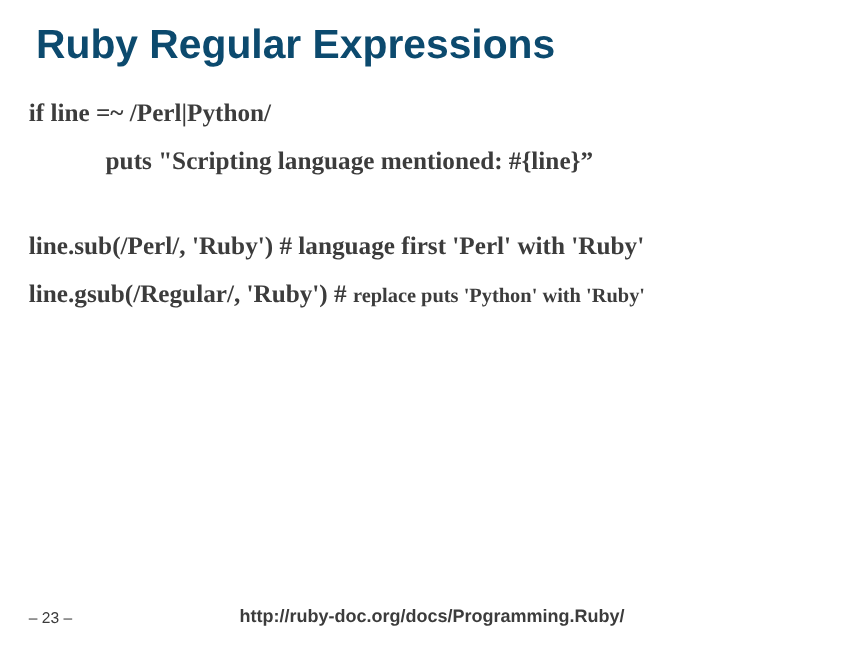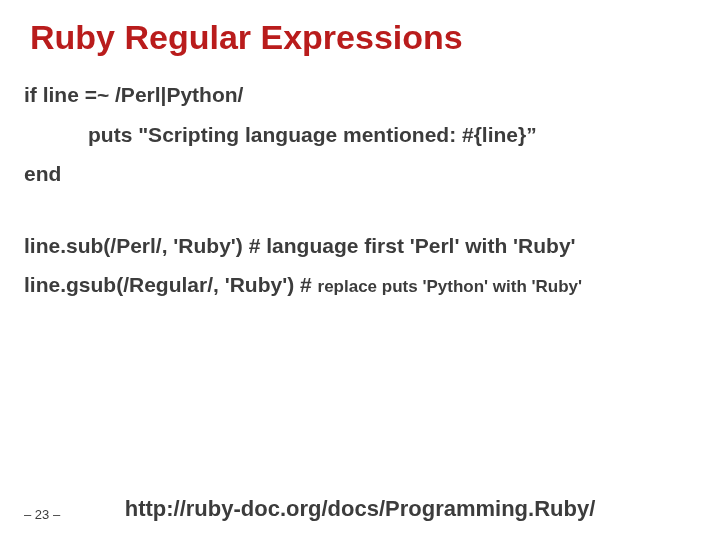--- a/index.html
+++ b/index.html
@@ -13,31 +13,32 @@
     overflow: hidden;
   }
   .slide {
     width: 720px;
     height: 540px;
     position: relative;
     box-sizing: border-box;
     padding: 18px 24px 0 24px;
   }
   .title {
-    color: #b91c1c;
+    color: #0c4a6e;
     font-weight: bold;
     font-size: 34px;
     margin: 0 0 22px 6px;
   }
   .body-line {
     color: #3c3c3c;
     font-weight: bold;
     font-size: 21px;
     line-height: 1.5;
     margin: 0 0 8px 0;
+    font-family: Liberation Serif, serif;
   }
   .indent {
     margin-left: 64px;
   }
   .spacer {
     height: 32px;
   }
   .comment-small {
     color: #3c3c3c;
     font-weight: bold;
@@ -52,21 +53,21 @@
     padding: 0 24px;
     display: flex;
     align-items: baseline;
     justify-content: space-between;
     color: #3c3c3c;
   }
   .footer-left {
     font-size: 13px;
   }
   .footer-center {
-    font-size: 22px;
+    font-size: 15px;
     font-weight: bold;
     position: absolute;
     left: 50%;
     bottom: 0;
     transform: translateX(-50%);
     white-space: nowrap;
   }
   .footer-right {
     font-size: 14px;
     font-weight: normal;
@@ -74,21 +75,20 @@
 </style>
 </head>
 <body>
 
 <div class="slide">
 
   <h1 class="title">Ruby Regular Expressions</h1>
 
   <div class="body-line">if line =~ /Perl|Python/</div>
   <div class="body-line indent">puts "Scripting language mentioned: #{line}”</div>
-  <div class="body-line">end</div>
 
   <div class="spacer"></div>
 
   <div class="body-line">
     <span>line.sub(/Perl/, 'Ruby')</span><span>   # language first 'Perl' with 'Ruby'</span>
   </div>
   <div class="body-line">
     <span>line.gsub(/Regular/, 'Ruby') # </span><span class="comment-small">replace puts 'Python' with 'Ruby'</span>
   </div>
 

